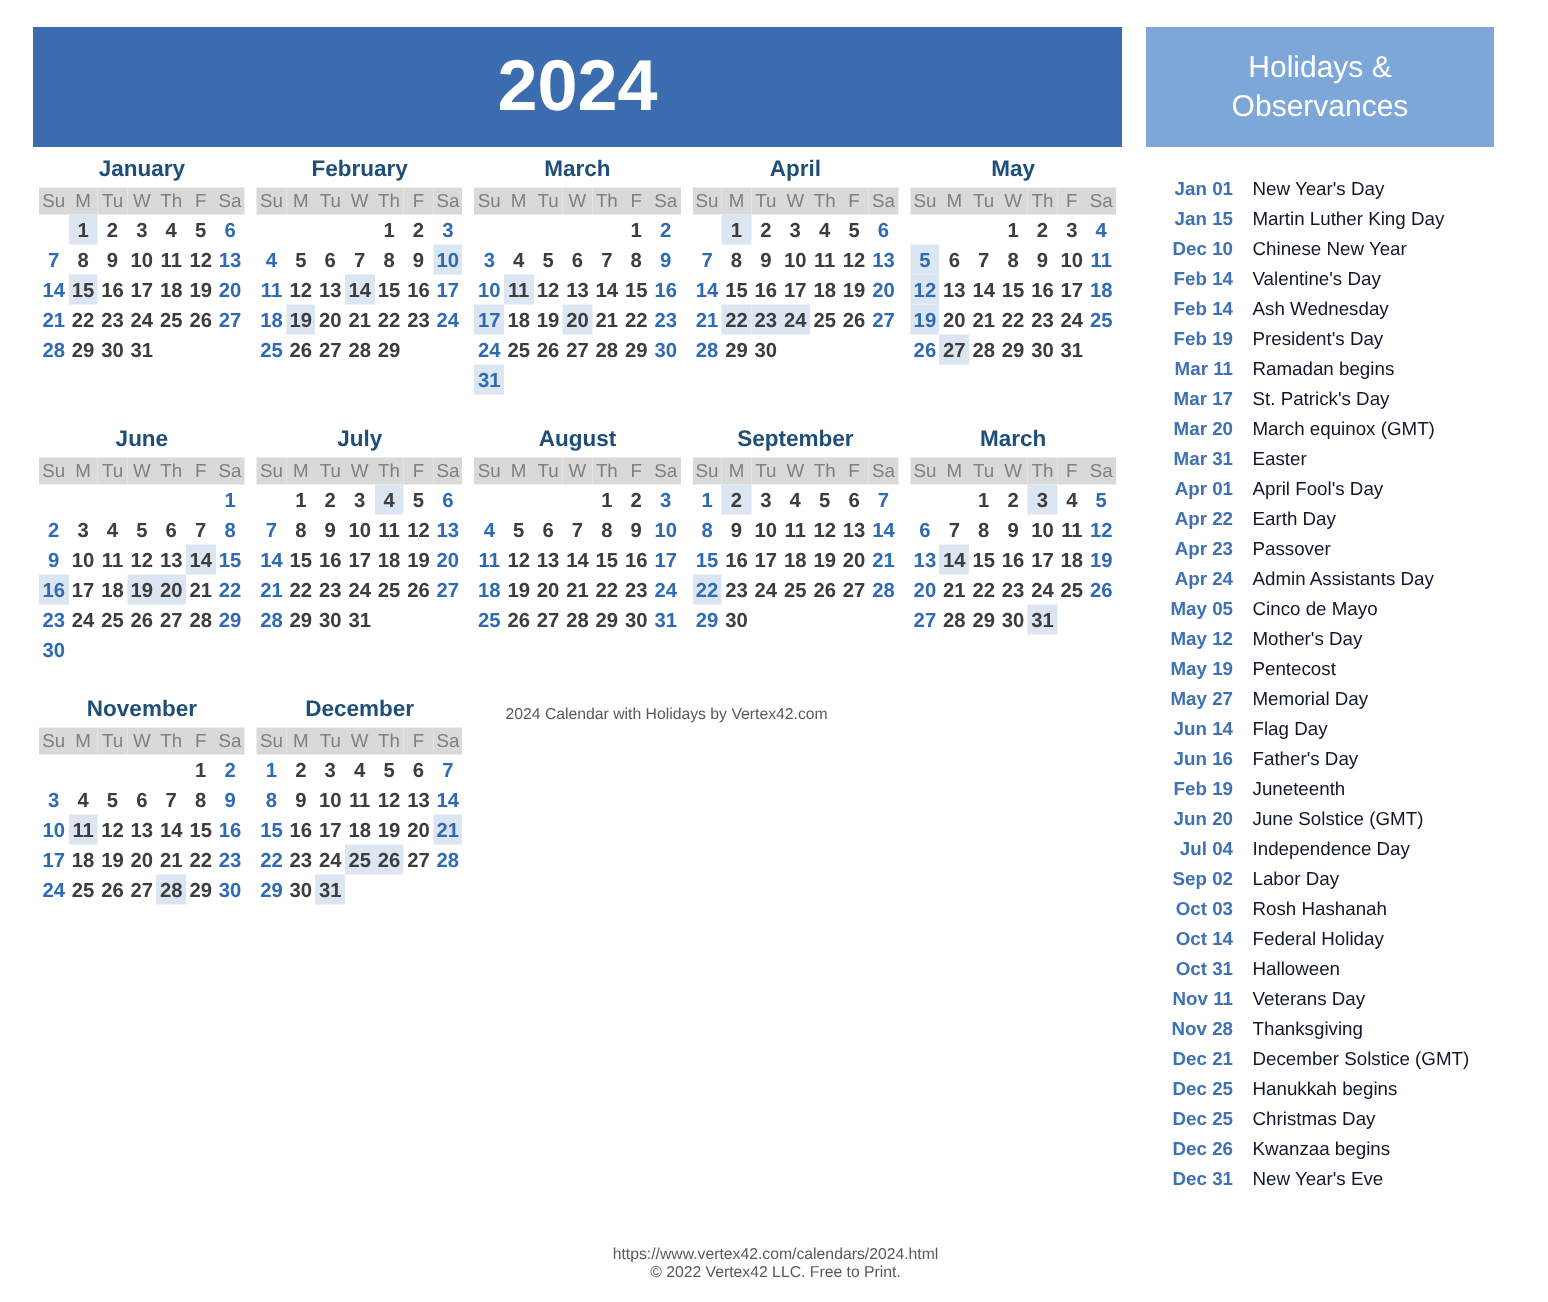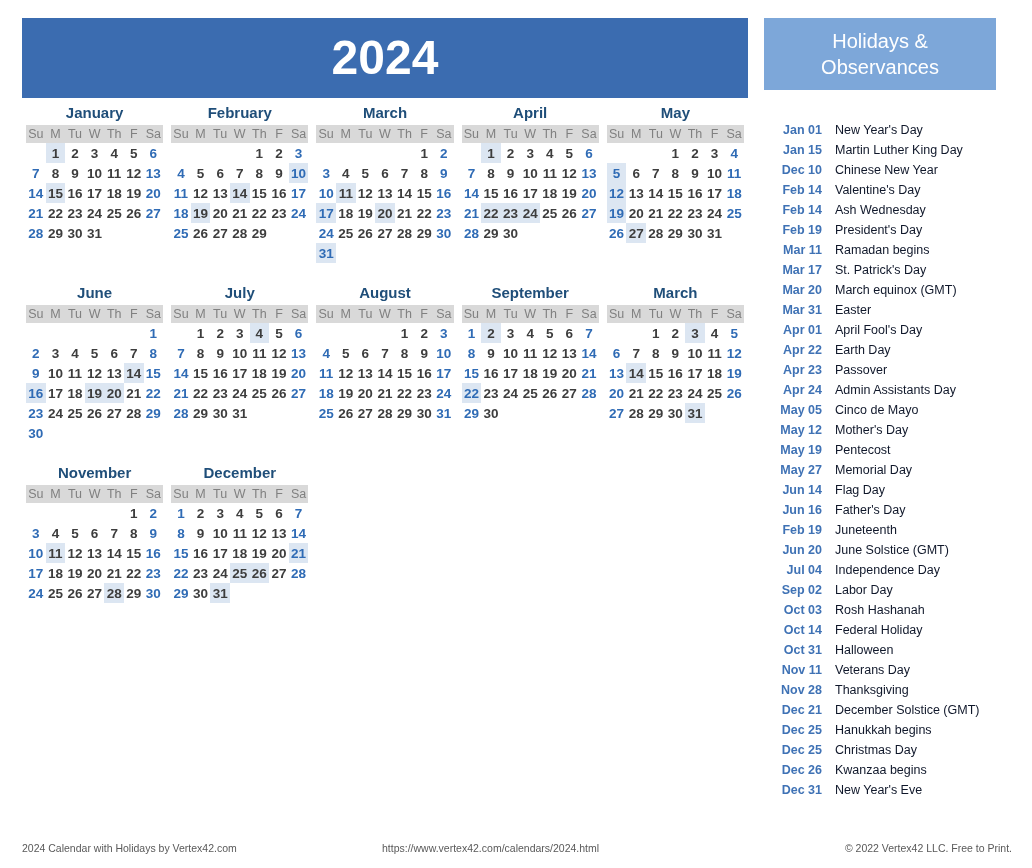--- a/index.html
+++ b/index.html
@@ -79,34 +79,34 @@
     color: #3d3d3d;
     vertical-align: middle;
   }
   table.month-table td.we { color: #2f6bb5; }
   table.month-table td.hl { background: #dce6f2; }
   table.month-table td.empty { color: transparent; }
 
   
   .holi-col { width: 232px; flex: 0 0 232px; }
   .holi-banner {
-    width: 232px; height: 72px;
+    width: 232px; height: 80px;
     background: #7da7d9;
     display: flex; flex-direction: column;
     align-items: center; justify-content: center;
     text-align: center;
   }
   .holi-banner .hb-line {
     color: #ffffff;
     font-size: 20px;
     line-height: 26px;
     font-weight: normal;
   }
   .holi-list {
-    margin-top: 30px;
+    margin-top: 18px;
     display: flex;
     flex-direction: column;
   }
   .holi-item {
     display: flex;
     flex-direction: row;
     align-items: baseline;
     height: 20px;
     line-height: 20px;
   }
@@ -126,20 +126,21 @@
     font-weight: normal;
     white-space: nowrap;
   }
 
   
   .footer {
     position: absolute;
     left: 22px; right: 20px;
     bottom: 14px;
     display: flex;
+    flex-direction: column;
     align-items: center;
     font-size: 10.5px;
     color: #595959;
   }
   .footer .f-left { width: 360px; flex: 0 0 360px; }
   .footer .f-mid { flex: 1 1 auto; }
   .footer .f-right { text-align: right; white-space: nowrap; }
 </style>
 </head>
 <body>

